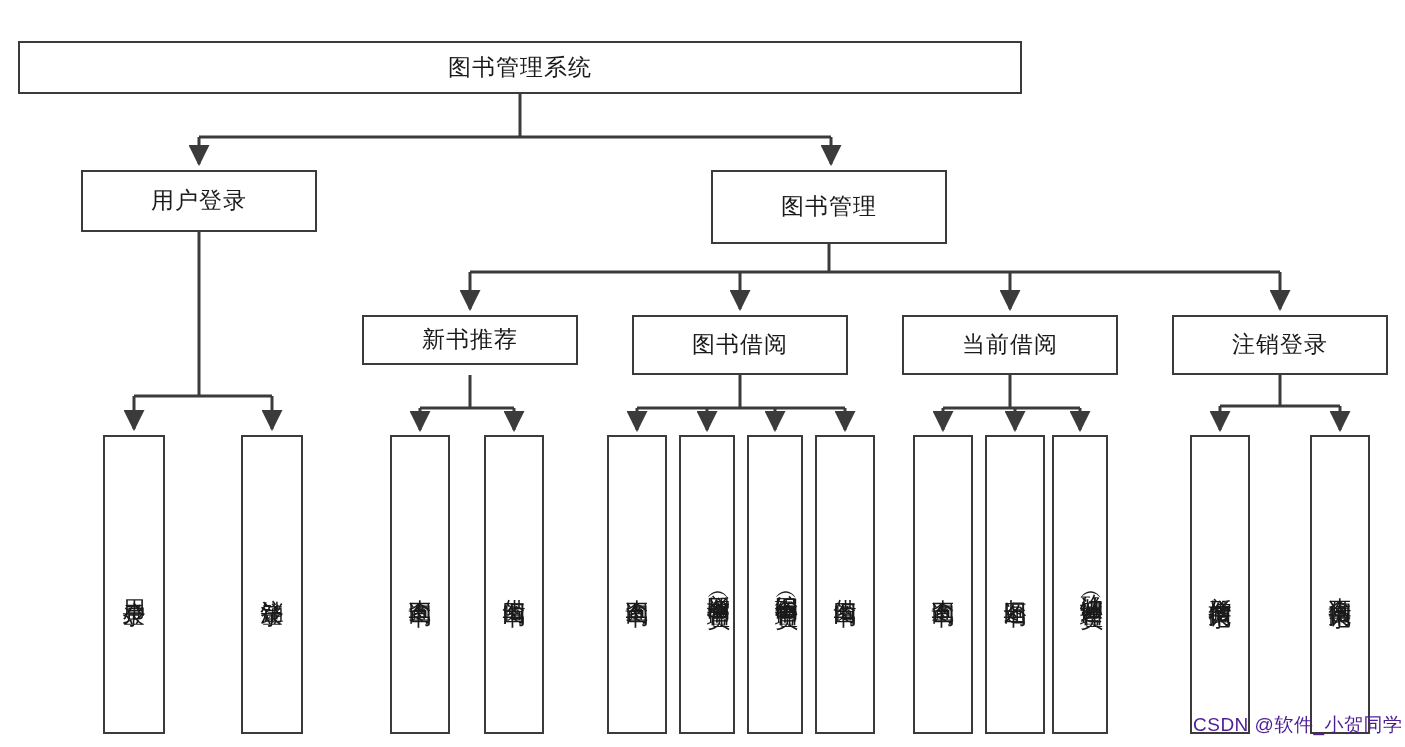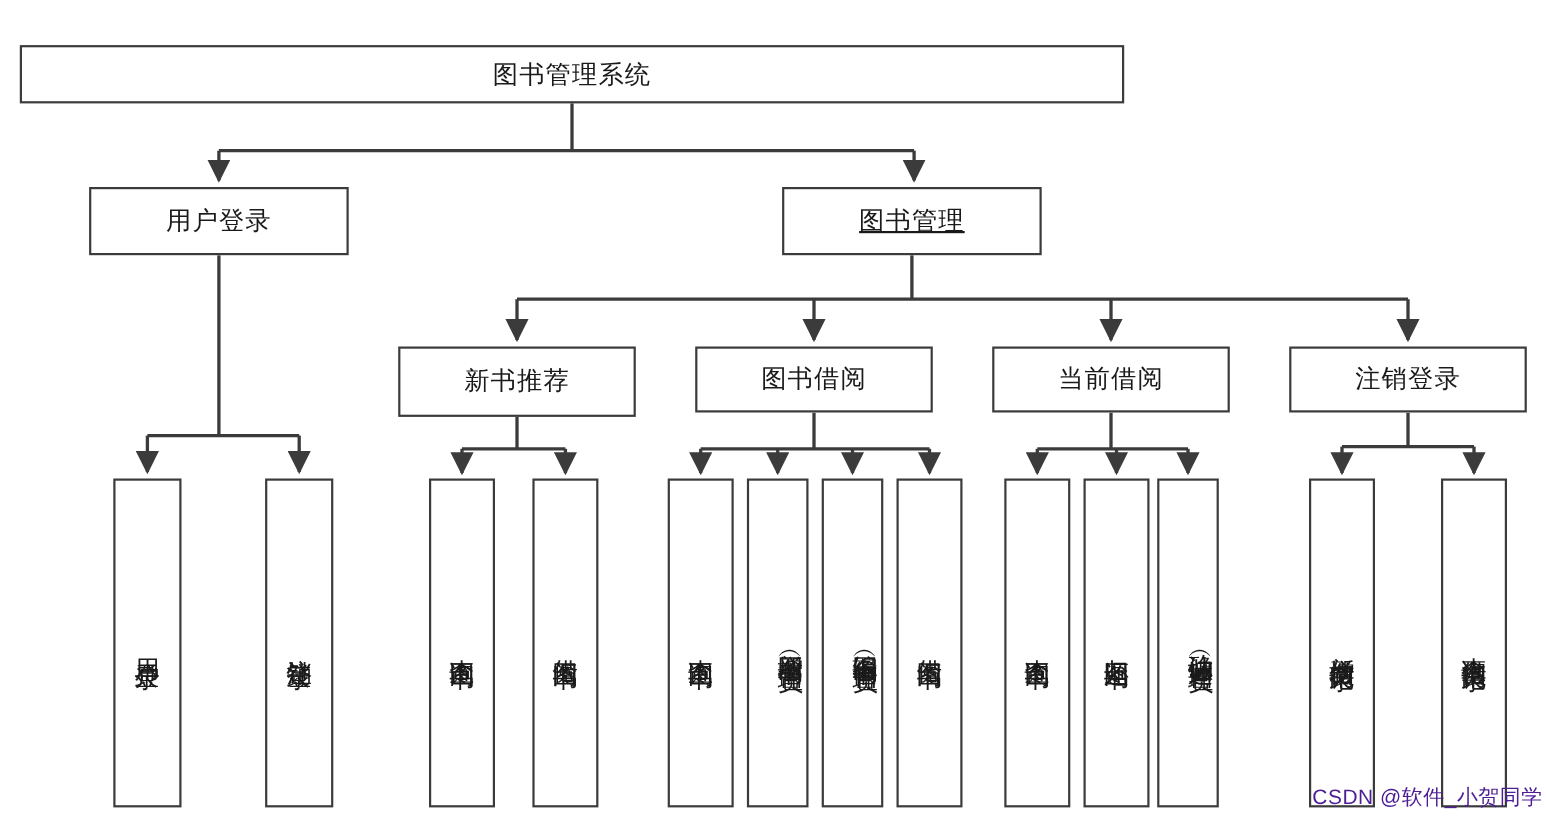--- a/index.html
+++ b/index.html
@@ -121,25 +121,25 @@
     </g>
   </svg>
 
   <div class="node h" style="left:18px; top:14px; width:1004px; height:53px;margin-top:27px;">
     <span class="label">图书管理系统</span>
   </div>
 
   <div class="node h" style="left:81px; top:170px; width:236px; height:62px;">
     <span class="label">用户登录</span>
   </div>
-  <div class="node h" style="left:711px; top:170px; width:236px; height:62px;text-decoration:underline;">
+  <div class="node h" style="left:711px; top:170px; width:236px; height:74px;">
     <span class="label">图书管理</span>
   </div>
 
-  <div class="node h" style="left:362px; top:315px; width:216px; height:64px;">
+  <div class="node h" style="left:362px; top:315px; width:216px; height:50px;">
     <span class="label">新书推荐</span>
   </div>
   <div class="node h" style="left:632px; top:315px; width:216px; height:60px;">
     <span class="label">图书借阅</span>
   </div>
   <div class="node h" style="left:902px; top:315px; width:216px; height:60px;text-align:right;">
     <span class="label">当前借阅</span>
   </div>
   <div class="node h" style="left:1172px; top:315px; width:216px; height:60px;">
     <span class="label">注销登录</span>

